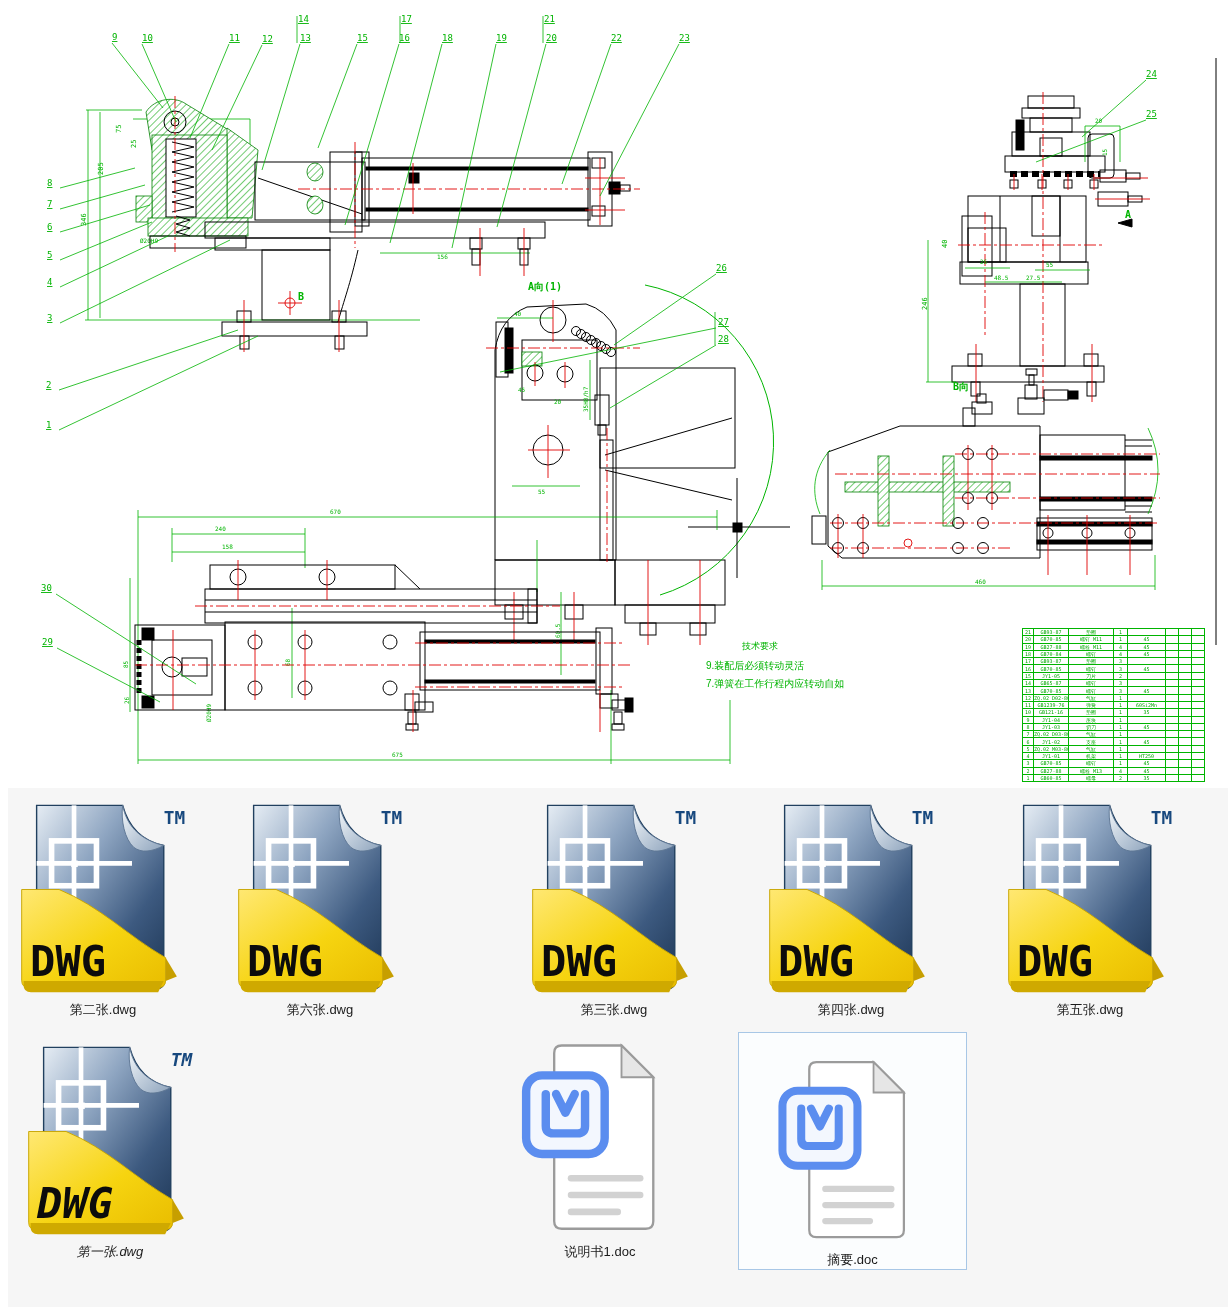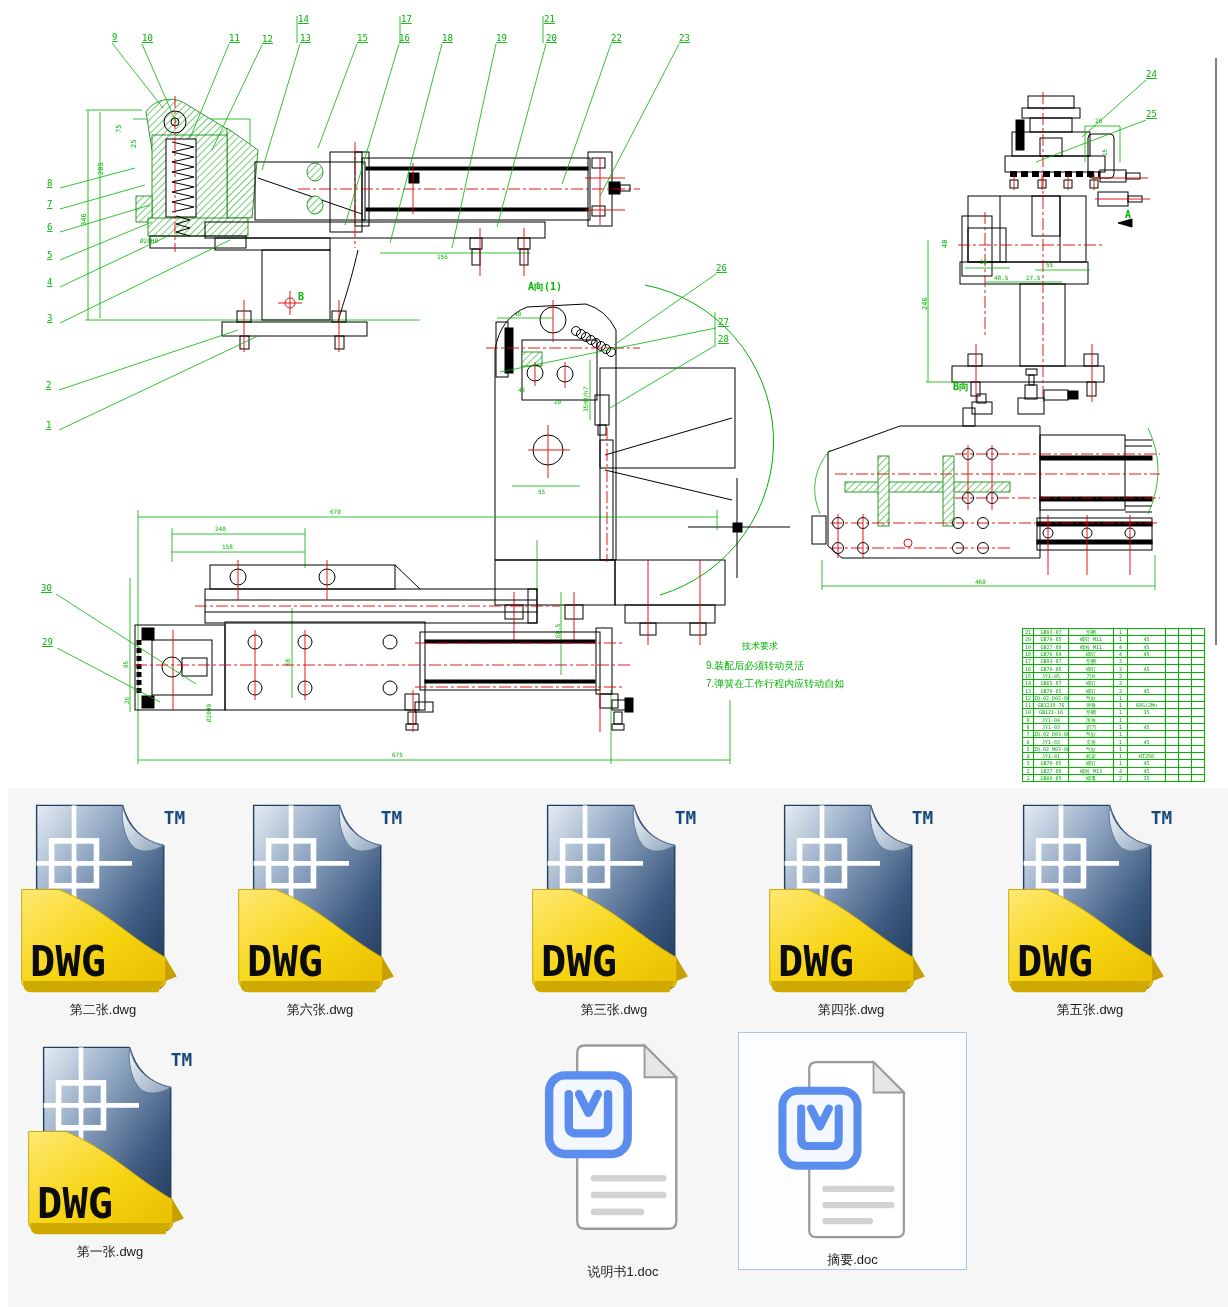--- a/index.html
+++ b/index.html
@@ -772,27 +772,27 @@
       </svg>
     <div class="flabel">第四张.dwg</div>
   </div>
   <div class="fcell" style="left:982px;top:8px;">
     <svg class="ficon">
         <use href="#dwg-icon"></use>
       </svg>
     <div class="flabel">第五张.dwg</div>
   </div>
 
-  <div class="fcell" style="left:2px;top:250px;">
+  <div class="fcell" style="left:2px;top:250px;font-style:italic;">
     <svg class="ficon">
         <use href="#dwg-icon"></use>
       </svg>
     <div class="flabel">第一张.dwg</div>
   </div>
-  <div class="fcell" style="left:515px;top:250px;gap:20px;">
+  <div class="fcell" style="left:492px;top:250px;">
     <svg class="ficon">
         <use href="#doc-icon"></use>
       </svg>
     <div class="flabel">说明书1.doc</div>
   </div>
   <div class="fcell selected" style="left:730px;top:244px;">
     <svg class="ficon">
         <use href="#doc-icon"></use>
       </svg>
     <div class="flabel">摘要.doc</div>

